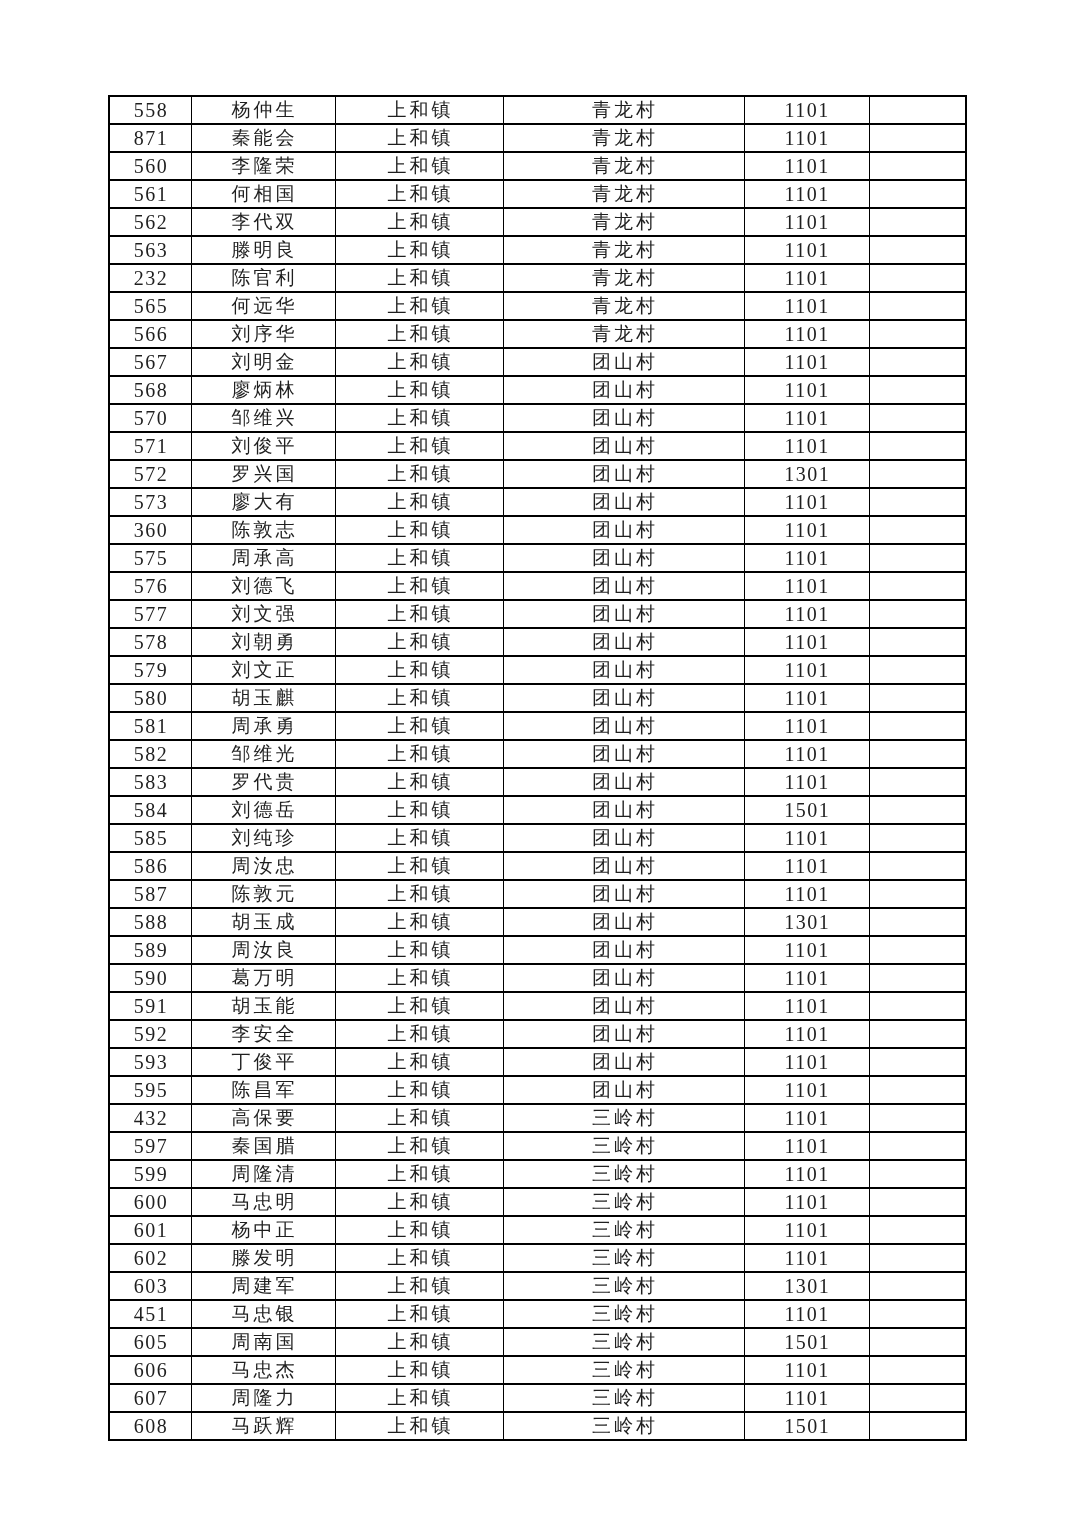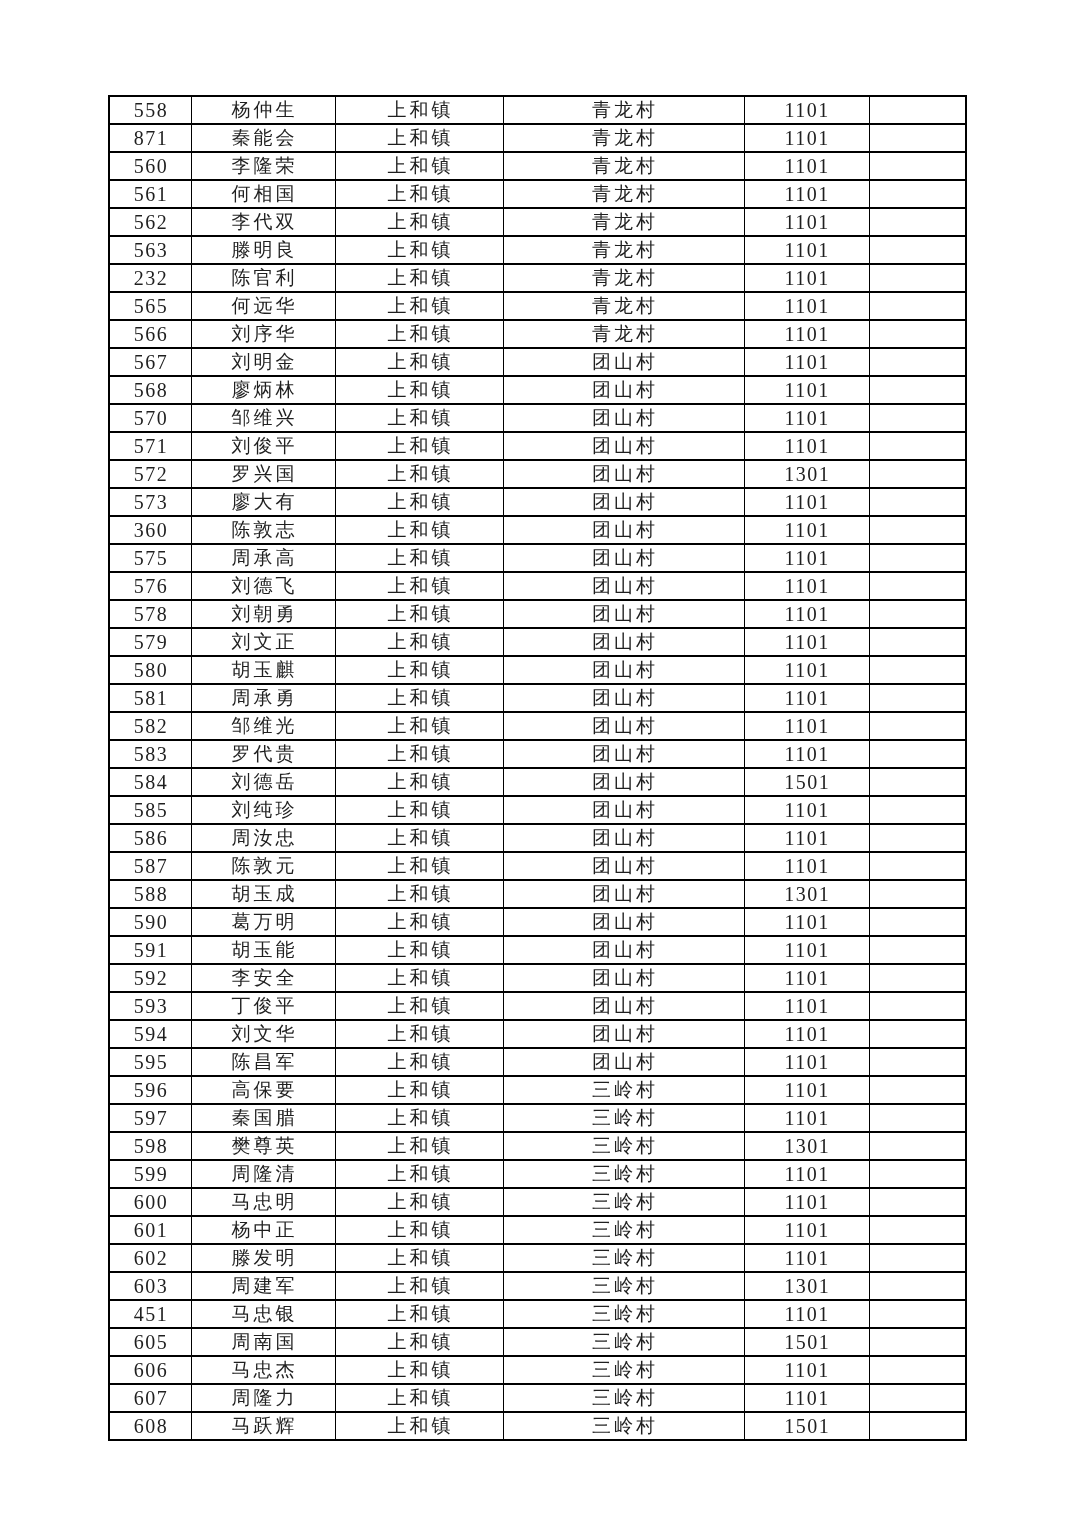--- a/index.html
+++ b/index.html
@@ -206,20 +206,28 @@
         </tr>
         <tr>
           <td class="c-index">576</td>
           <td class="c-name">刘德飞</td>
           <td class="c-town">上和镇</td>
           <td class="c-village">团山村</td>
           <td class="c-amount">1101</td>
           <td class="c-note"></td>
         </tr>
         <tr>
+          <td class="c-index">577</td>
+          <td class="c-name">刘文强</td>
+          <td class="c-town">上和镇</td>
+          <td class="c-village">团山村</td>
+          <td class="c-amount">1101</td>
+          <td class="c-note"></td>
+        </tr>
+        <tr>
           <td class="c-index">578</td>
           <td class="c-name">刘朝勇</td>
           <td class="c-town">上和镇</td>
           <td class="c-village">团山村</td>
           <td class="c-amount">1101</td>
           <td class="c-note"></td>
         </tr>
         <tr>
           <td class="c-index">579</td>
           <td class="c-name">刘文正</td>
@@ -294,20 +302,28 @@
         </tr>
         <tr>
           <td class="c-index">588</td>
           <td class="c-name">胡玉成</td>
           <td class="c-town">上和镇</td>
           <td class="c-village">团山村</td>
           <td class="c-amount">1301</td>
           <td class="c-note"></td>
         </tr>
         <tr>
+          <td class="c-index">589</td>
+          <td class="c-name">周汝良</td>
+          <td class="c-town">上和镇</td>
+          <td class="c-village">团山村</td>
+          <td class="c-amount">1101</td>
+          <td class="c-note"></td>
+        </tr>
+        <tr>
           <td class="c-index">590</td>
           <td class="c-name">葛万明</td>
           <td class="c-town">上和镇</td>
           <td class="c-village">团山村</td>
           <td class="c-amount">1101</td>
           <td class="c-note"></td>
         </tr>
         <tr>
           <td class="c-index">591</td>
           <td class="c-name">胡玉能</td>
@@ -326,57 +342,41 @@
         </tr>
         <tr>
           <td class="c-index">593</td>
           <td class="c-name">丁俊平</td>
           <td class="c-town">上和镇</td>
           <td class="c-village">团山村</td>
           <td class="c-amount">1101</td>
           <td class="c-note"></td>
         </tr>
         <tr>
-          <td class="c-index">594</td>
-          <td class="c-name">刘文华</td>
-          <td class="c-town">上和镇</td>
-          <td class="c-village">团山村</td>
-          <td class="c-amount">1101</td>
-          <td class="c-note"></td>
-        </tr>
-        <tr>
           <td class="c-index">595</td>
           <td class="c-name">陈昌军</td>
           <td class="c-town">上和镇</td>
           <td class="c-village">团山村</td>
           <td class="c-amount">1101</td>
           <td class="c-note"></td>
         </tr>
         <tr>
-          <td class="c-index">596</td>
+          <td class="c-index">432</td>
           <td class="c-name">高保要</td>
           <td class="c-town">上和镇</td>
           <td class="c-village">三岭村</td>
           <td class="c-amount">1101</td>
           <td class="c-note"></td>
         </tr>
         <tr>
           <td class="c-index">597</td>
           <td class="c-name">秦国腊</td>
           <td class="c-town">上和镇</td>
           <td class="c-village">三岭村</td>
           <td class="c-amount">1101</td>
-          <td class="c-note"></td>
-        </tr>
-        <tr>
-          <td class="c-index">598</td>
-          <td class="c-name">樊尊英</td>
-          <td class="c-town">上和镇</td>
-          <td class="c-village">三岭村</td>
-          <td class="c-amount">1301</td>
           <td class="c-note"></td>
         </tr>
         <tr>
           <td class="c-index">599</td>
           <td class="c-name">周隆清</td>
           <td class="c-town">上和镇</td>
           <td class="c-village">三岭村</td>
           <td class="c-amount">1101</td>
           <td class="c-note"></td>
         </tr>

